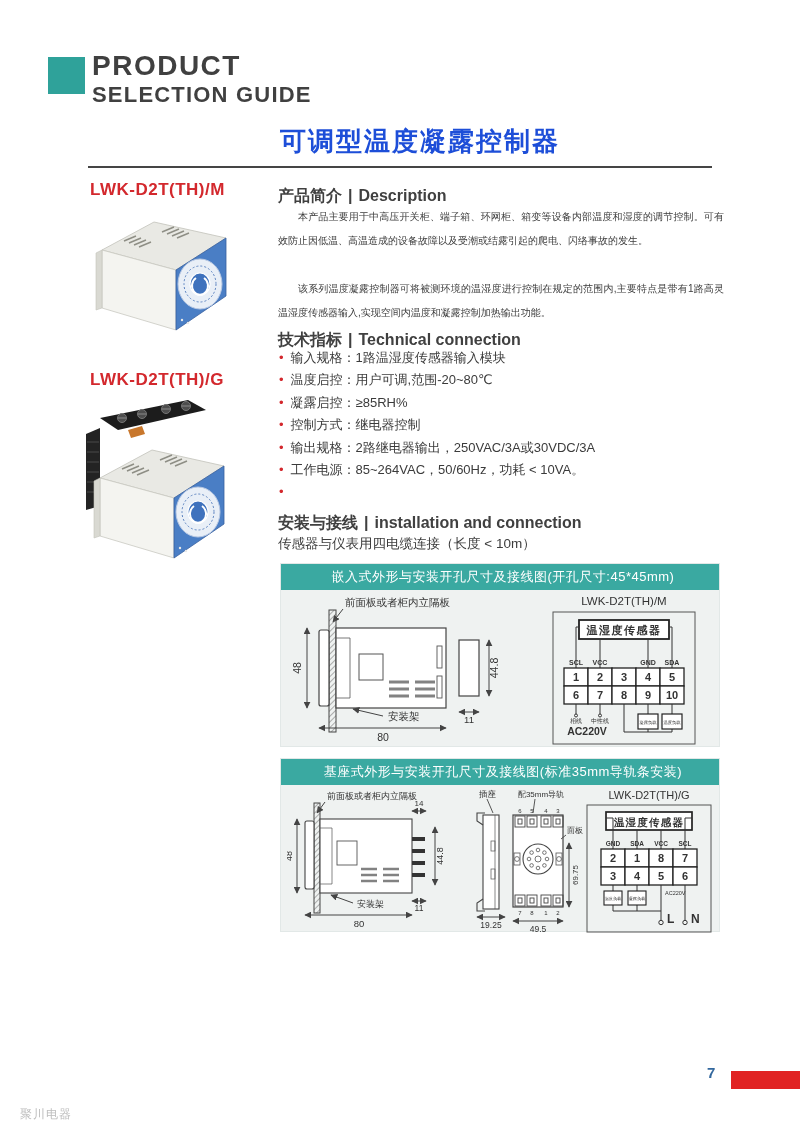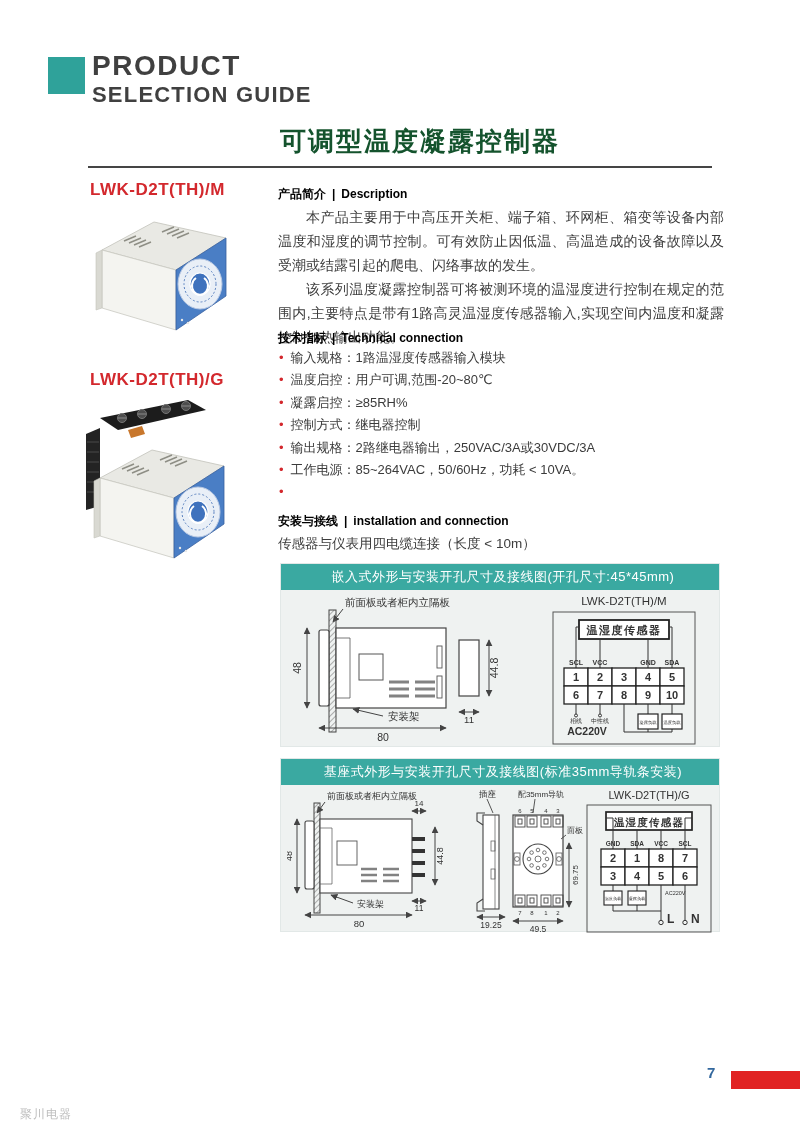--- a/index.html
+++ b/index.html
@@ -4,33 +4,33 @@
 <style>
   html,body{margin:0;padding:0;background:#fff;}
   .page{position:relative;width:800px;height:1131px;background:#ffffff;overflow:hidden;
         font-family:"Liberation Sans","DejaVu Sans",sans-serif;}
   .abs{position:absolute;}
   
   .logo-square{left:48px;top:57px;width:37px;height:37px;background:#2fa29a;}
   .brand{left:92px;top:52px;color:#404040;line-height:1;}
   .brand-l1{font-size:28px;font-weight:bold;letter-spacing:1.5px;}
   .brand-l2{font-size:22px;font-weight:bold;letter-spacing:1.2px;margin-top:4px;}
-  .page-title{left:280px;top:124px;font-size:26px;font-weight:bold;color:#14532d;letter-spacing:2px;}
+  .page-title{left:280px;top:124px;font-size:26px;font-weight:bold;color:#1d4ed8;letter-spacing:2px;}
   .title-rule{left:88px;top:166px;width:624px;height:2px;background:#454545;}
   
   .model-label{font-size:17px;font-weight:bold;color:#d3282d;letter-spacing:.5px;}
   .model-m{left:90px;top:180px;}
   .model-g{left:90px;top:370px;}
   
-  .sec-head{font-size:12px;font-weight:bold;color:#000000;}
+  .sec-head{font-size:16px;font-weight:bold;color:#404040;}
   .sec-head .sep{padding:0 6px;font-weight:bold;}
   .h-desc{left:278px;top:186px;}
   .h-tech{left:278px;top:330px;}
   .h-inst{left:278px;top:513px;}
-  .desc-p{left:278px;width:446px;font-size:14px;line-height:24px;color:#3c3c3c;
+  .desc-p{left:278px;width:446px;font-size:10px;line-height:24px;color:#3c3c3c;
           text-align:justify;text-indent:2em;margin:0;}
   .p1{top:205px;}
   .p2{top:277px;}
   .tech-list{left:279px;top:351px;width:446px;}
   .tech-item{display:flex;align-items:flex-start;font-size:13px;color:#3b3b3b;margin-bottom:9.4px;line-height:13px;}
   .bullet{color:#d3282d;font-size:13px;margin-right:7px;line-height:13px;}
   .inst-note{left:278px;top:535px;font-size:13.5px;color:#3c3c3c;}
   
   .dbox{background:#eff2f1;border:1px solid #e2e8e7;}
   .dbox-1{left:280px;top:563px;width:438px;height:182px;}

